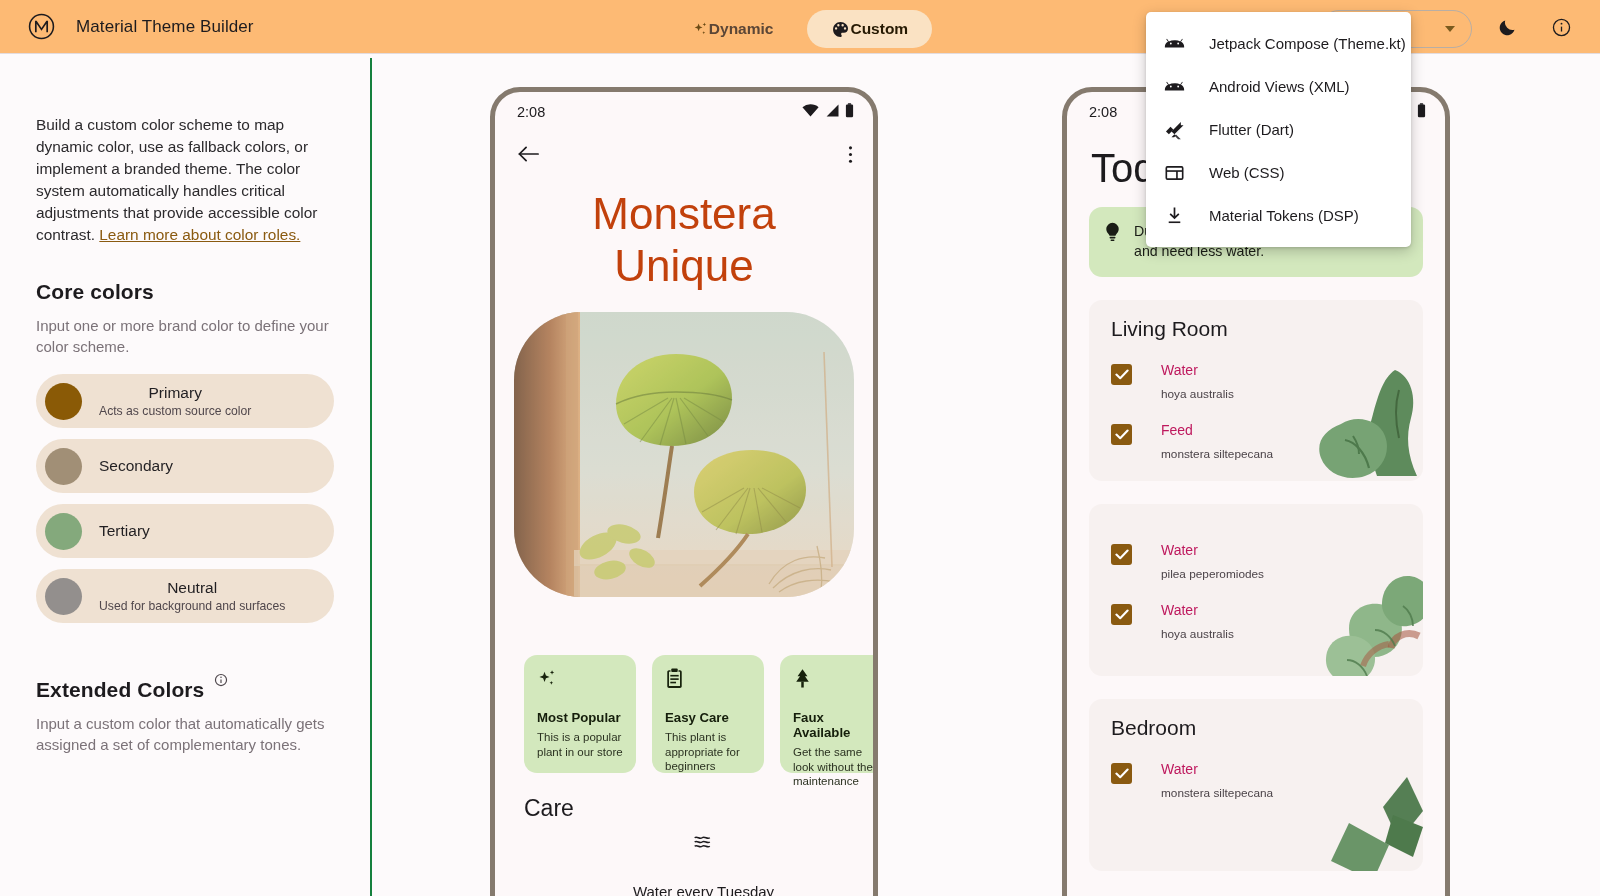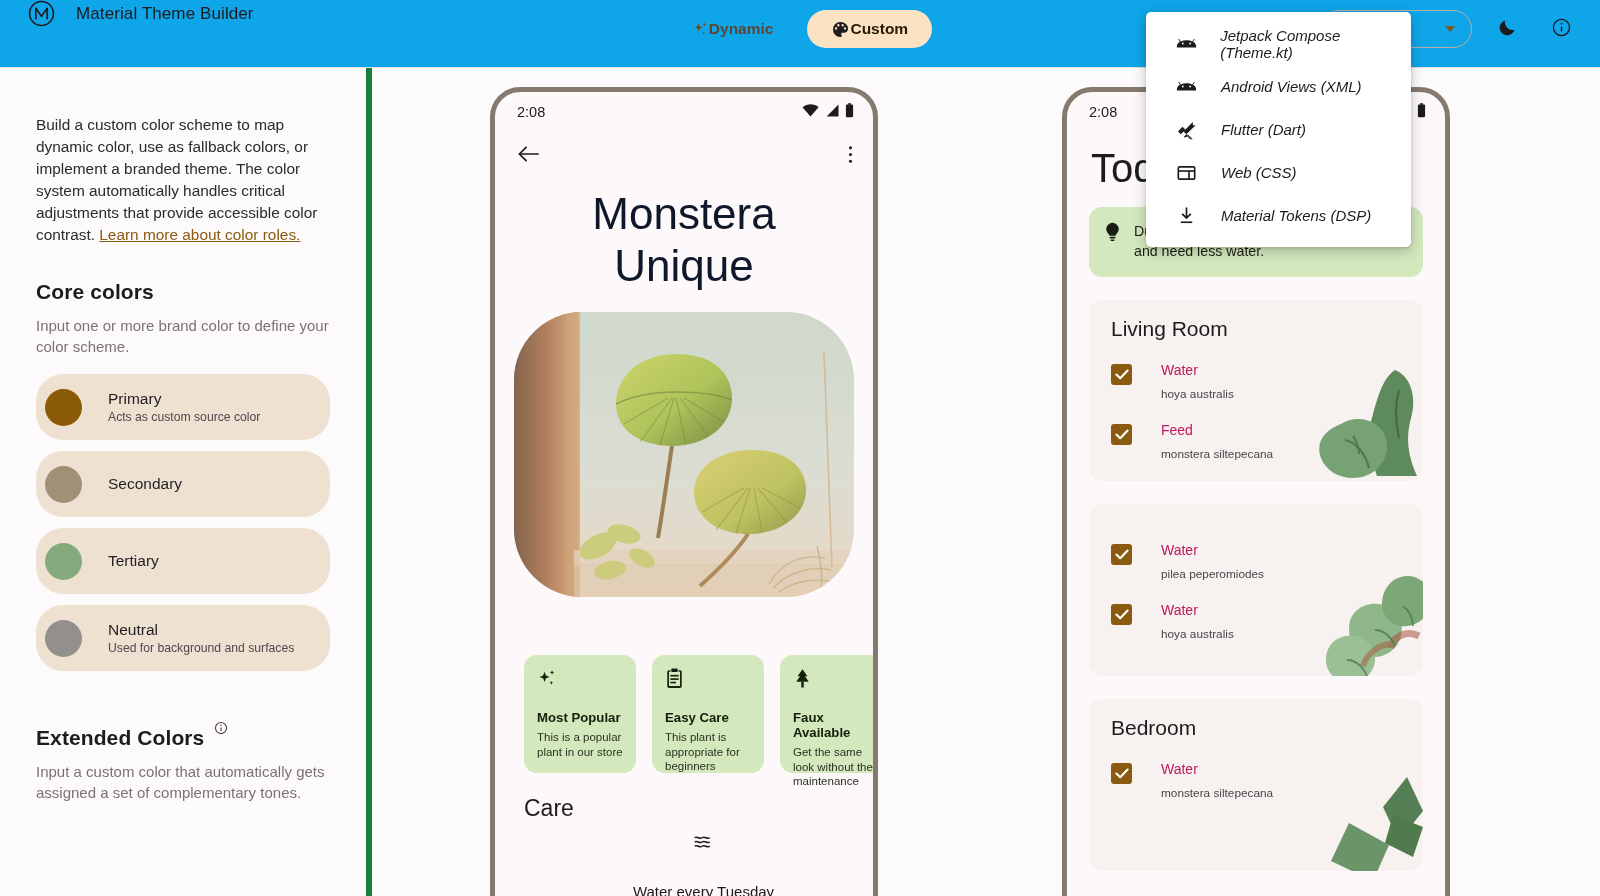--- a/index.html
+++ b/index.html
@@ -7,24 +7,24 @@
   html, body {
     width: 1600px; height: 896px;
     font-family: "Liberation Sans", sans-serif;
     background: #FDFAFB;
     overflow: hidden;
   }
   body { position: relative; }
 
   
   .topbar {
-    position: absolute; top: 0; left: 0; width: 1600px; height: 68px;
-    background: #0ea5e9;
+    position: absolute; top: 0; left: 0; width: 1600px; height: 54px;
+    background: #fdba74;
     border-bottom: 1px solid #E4DCDE;
-    display: flex; align-items: flex-start;
+    display: flex; align-items: center;
     z-index: 5;
   }
   .brand { display: flex; align-items: center; gap: 21px; padding-left: 28px; }
   .brand-logo { width: 27px; height: 27px; display: block; }
   .brand-title { font-size: 17px; color: #1D1B1E; letter-spacing: .1px; }
 
   .seg-wrap {
     position: absolute; left: 0; right: 0; top: 0; height: 58px;
     display: flex; align-items: center; justify-content: center; gap: 10px;
     pointer-events: none;
@@ -58,41 +58,41 @@
 
   
   .menu {
     position: absolute; top: 12px; left: 1146px; width: 265px;
     background: #FFFFFF; border-radius: 5px;
     box-shadow: 0 4px 14px rgba(0,0,0,.22), 0 1px 3px rgba(0,0,0,.14);
     padding: 10px 0; z-index: 40;
   }
   .menu-item {
     display: flex; align-items: center; height: 43px;
-    padding-left: 28px; gap: 22px; cursor: pointer;
-    font-size: 15px; color: #1D1B1E; font-style: italic;
+    padding-left: 16px; gap: 22px; cursor: pointer;
+    font-size: 15px; color: #1D1B1E;
   }
   .menu-icon { width: 25px; display: flex; align-items: center; justify-content: center; }
 
   
   .sidebar {
     position: absolute; top: 58px; left: 0; width: 372px; height: 838px;
-    background: #FDFAFB; border-right: 6px solid #15803d;
+    background: #FDFAFB; border-right: 2px solid #15803d;
     padding: 26px 36px 0 36px; overflow: hidden;
   }
   .intro { font-size: 15.4px; line-height: 22px; color: #2C2A2D; margin-top: 30px; }
   .intro a { color: #8A5A10; text-decoration: underline; }
   .h2 { font-size: 21px; color: #1D1B1E; margin-top: 34px; letter-spacing: .1px; }
   .sub { font-size: 15px; line-height: 21px; color: #7B7278; margin-top: 11px; }
 
   .swatch-list { margin-top: 17px; display: flex; flex-direction: column; gap: 11px; }
   .swatch-row {
-    display: flex; align-items: center; gap: 26px;
-    height: 66px; border-radius: 27px; background: #EFE1D2;
-    padding-left: 9px; cursor: pointer;
+    display: flex; align-items: center; gap: 17px;
+    height: 54px; border-radius: 27px; background: #EFE1D2;
+    padding-left: 9px; cursor: pointer; text-align: center;
   }
   .dot { width: 37px; height: 37px; border-radius: 50%; flex: 0 0 auto; }
   .swatch-name { font-size: 15.5px; color: #211F22; line-height: 18px; }
   .swatch-desc { font-size: 12.2px; color: #50474C; margin-top: 2px; }
 
   .ext-head { display: flex; align-items: center; gap: 10px; margin-top: 39px; }
   .info-sm { width: 14px; height: 14px; }
   .addrow { display: flex; align-items: center; gap: 20px; margin-top: 22px; cursor: pointer; }
   .add-circle { width: 41px; height: 41px; border-radius: 50%; background: #EFE1D2;
                 display: flex; align-items: center; justify-content: center; }
@@ -112,21 +112,21 @@
 
   .status { display: flex; align-items: center; justify-content: space-between;
             height: 40px; padding: 0 19px 0 22px; }
   .status-time { font-size: 14.5px; color: #1D1B1E; }
   .status-icons { display: flex; align-items: center; gap: 5px; }
 
   .appbar { display: flex; align-items: center; justify-content: space-between;
             height: 48px; padding: 0 20px 0 22px; }
 
   .plant-title { text-align: center; font-size: 44px; line-height: 52px;
-                 color: #0f172a; padding: 8px 30px 0; font-weight: 400; }
+                 color: #c2410c; padding: 8px 30px 0; font-weight: 400; }
 
   .hero { margin: 20px auto 0; width: 340px; height: 285px; border-radius: 68px;
           overflow: hidden; position: relative; }
 
   .chips { display: flex; gap: 16px; padding: 22px 0 0 29px; margin-top: 36px; }
   .chip { flex: 0 0 auto; width: 112px; height: 118px; border-radius: 13px;
           background: #D3E8BD; padding: 13px 12px 0 13px; cursor: pointer; }
   .chip-title { font-size: 13.2px; color: #151E0B; margin-top: 17px; font-weight: 600; }
   .chip-body { font-size: 11.5px; line-height: 14.5px; color: #2B3221; margin-top: 5px; }
 

